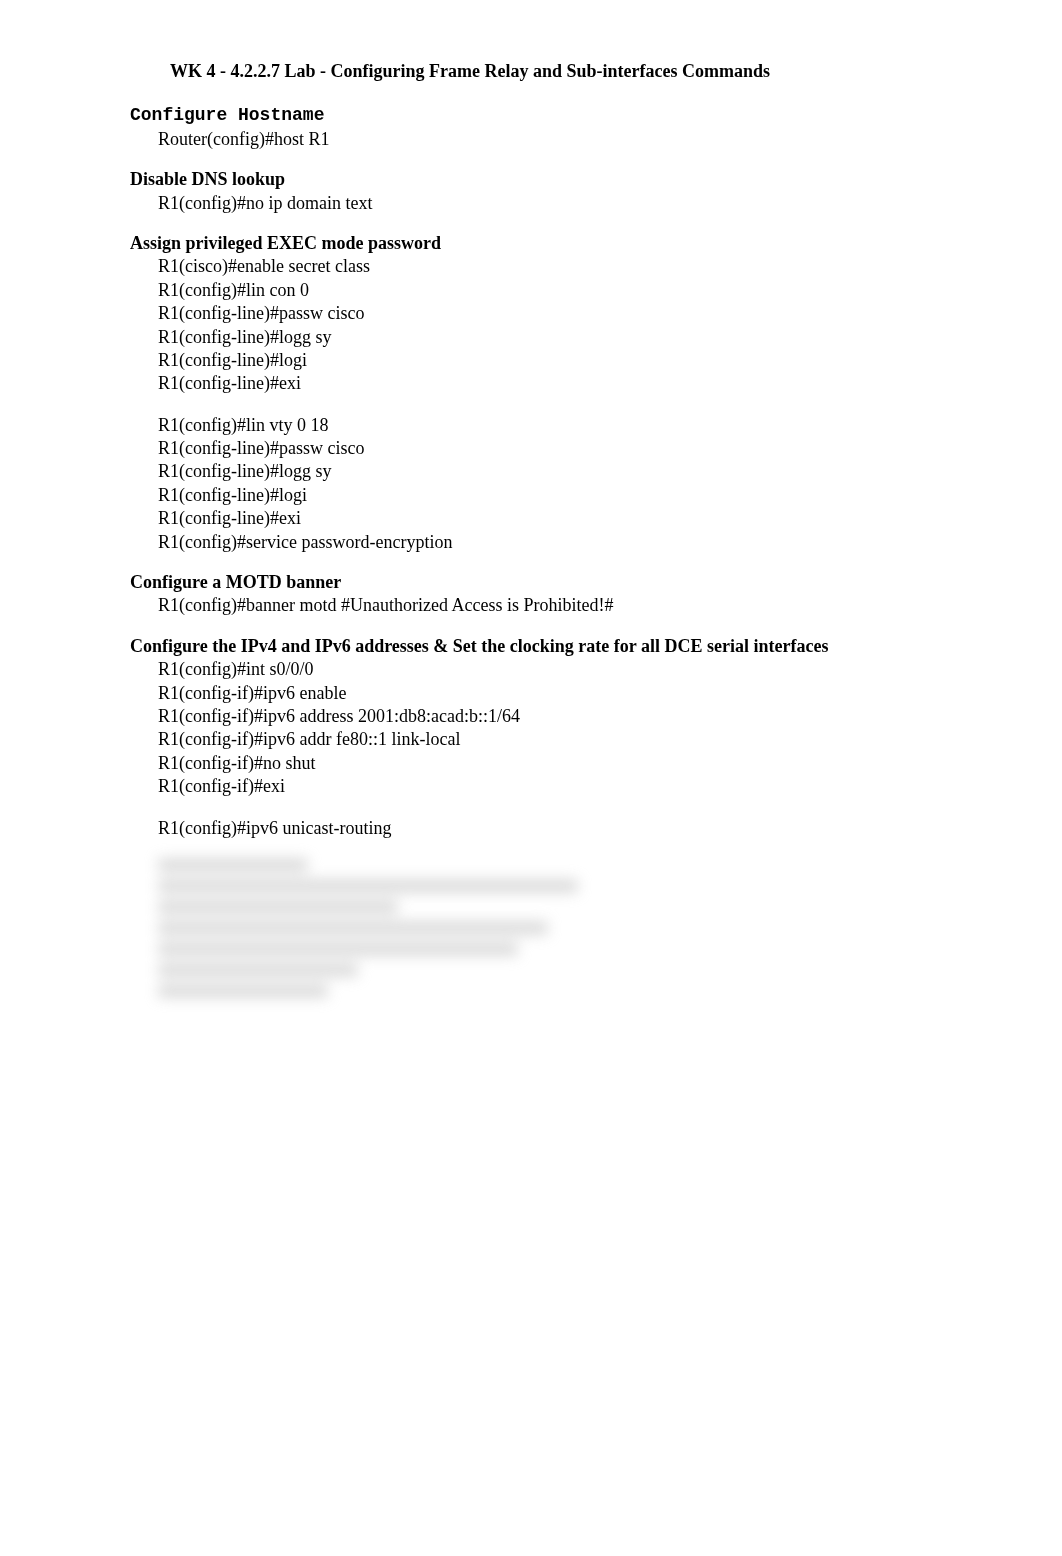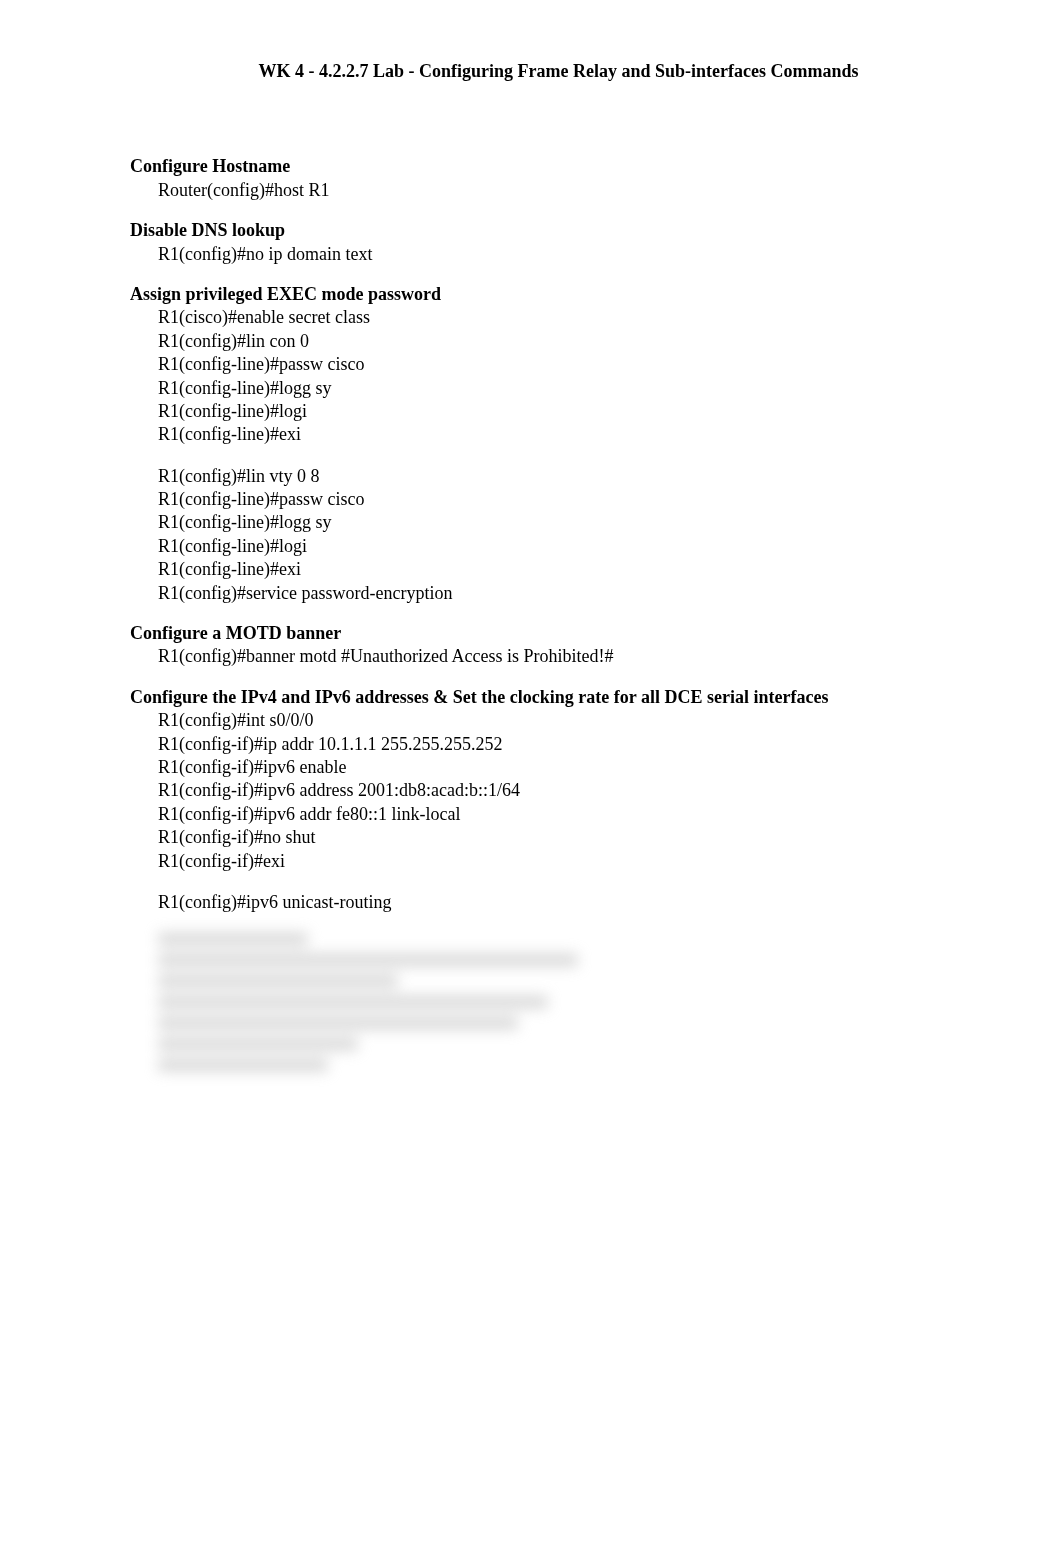--- a/index.html
+++ b/index.html
@@ -7,30 +7,31 @@
       background: #fff;
       font-family: "Times New Roman", Times, serif;
       font-size: 18px;
       color: #000;
       width: 1062px;
       padding: 60px 115px 100px 130px;
       line-height: 1.3;
     }
     .title {
       font-weight: bold;
-      text-align: center;
-      margin-bottom: 72px;
+      text-align: left;
+      margin-bottom: 21px;
       margin-left: 40px;
     }
     .section-heading {
       font-weight: bold;
       margin-top: 17px;
     }
     .first-heading {
       margin-top: 7px;
+      font-family: Liberation Mono, monospace;
     }
     .cmd {
       padding-left: 28px;
     }
     .block-gap {
       height: 18px;
     }
     .blur-block {
       margin-top: 18px;
       padding-left: 28px;
@@ -72,40 +73,39 @@
   <div class="cmd">R1(cisco)#enable secret class</div>
 </div>
 
 <div>
   <div class="cmd">R1(config)#lin con 0</div>
   <div class="cmd">R1(config-line)#passw cisco</div>
   <div class="cmd">R1(config-line)#logg sy</div>
   <div class="cmd">R1(config-line)#logi</div>
   <div class="cmd">R1(config-line)#exi</div>
   <div class="block-gap"></div>
-  <div class="cmd">R1(config)#lin vty 0 8</div>
+  <div class="cmd">R1(config)#lin vty 0 18</div>
   <div class="cmd">R1(config-line)#passw cisco</div>
   <div class="cmd">R1(config-line)#logg sy</div>
   <div class="cmd">R1(config-line)#logi</div>
   <div class="cmd">R1(config-line)#exi</div>
 </div>
 
 <div>
   <div class="cmd">R1(config)#service password-encryption</div>
 </div>
 
 <div>
   <div class="section-heading">Configure a MOTD banner</div>
   <div class="cmd">R1(config)#banner motd #Unauthorized Access is Prohibited!#</div>
 </div>
 
 <div>
   <div class="section-heading">Configure the IPv4 and IPv6 addresses &amp; Set the clocking rate for all DCE serial interfaces</div>
   <div class="cmd">R1(config)#int s0/0/0</div>
-  <div class="cmd">R1(config-if)#ip addr 10.1.1.1 255.255.255.252</div>
   <div class="cmd">R1(config-if)#ipv6 enable</div>
   <div class="cmd">R1(config-if)#ipv6 address 2001:db8:acad:b::1/64</div>
   <div class="cmd">R1(config-if)#ipv6 addr fe80::1 link-local</div>
   <div class="cmd">R1(config-if)#no shut</div>
   <div class="cmd">R1(config-if)#exi</div>
   <div class="block-gap"></div>
   <div class="cmd">R1(config)#ipv6 unicast-routing</div>
 </div>
 
 <div class="blur-block">

